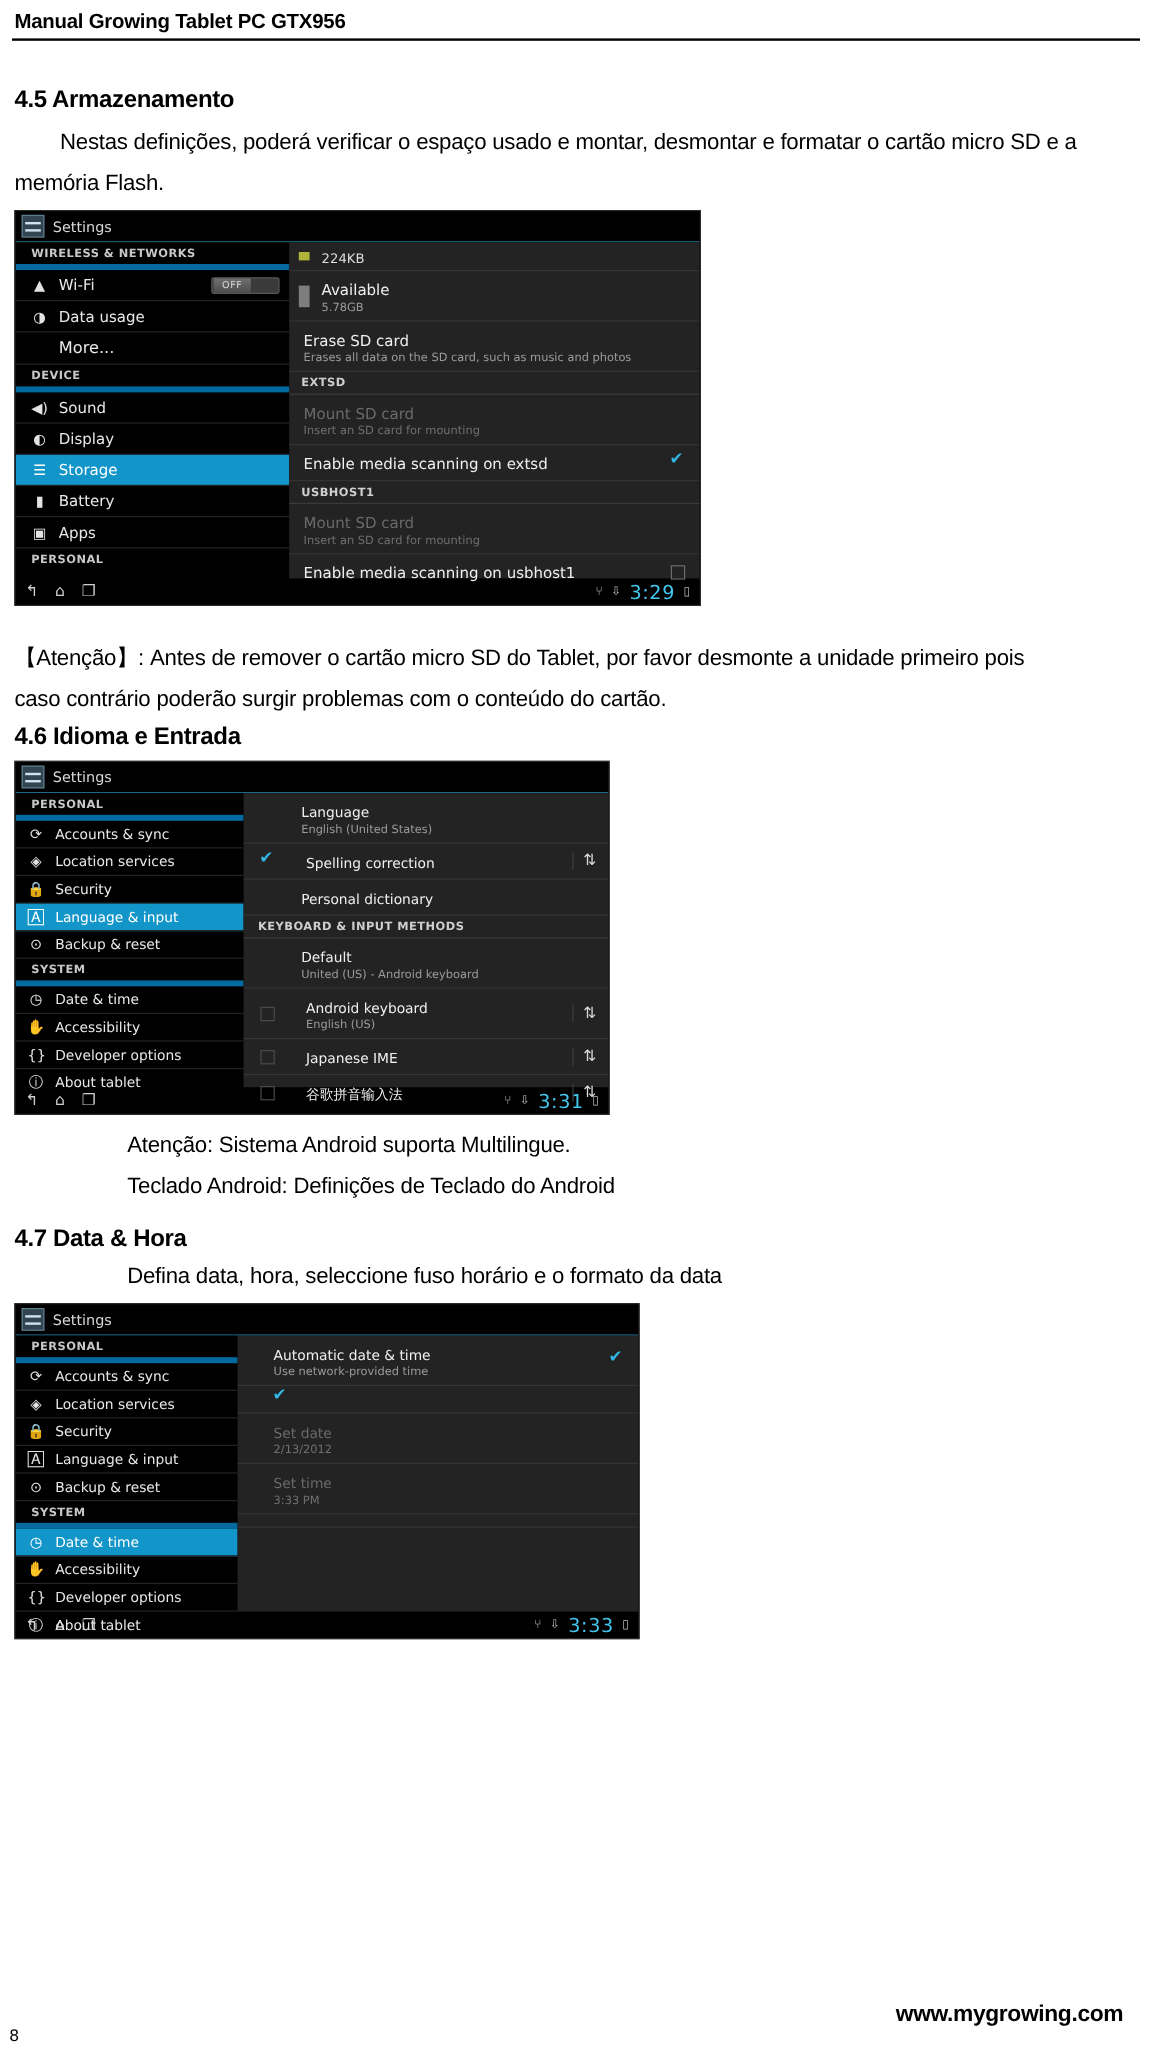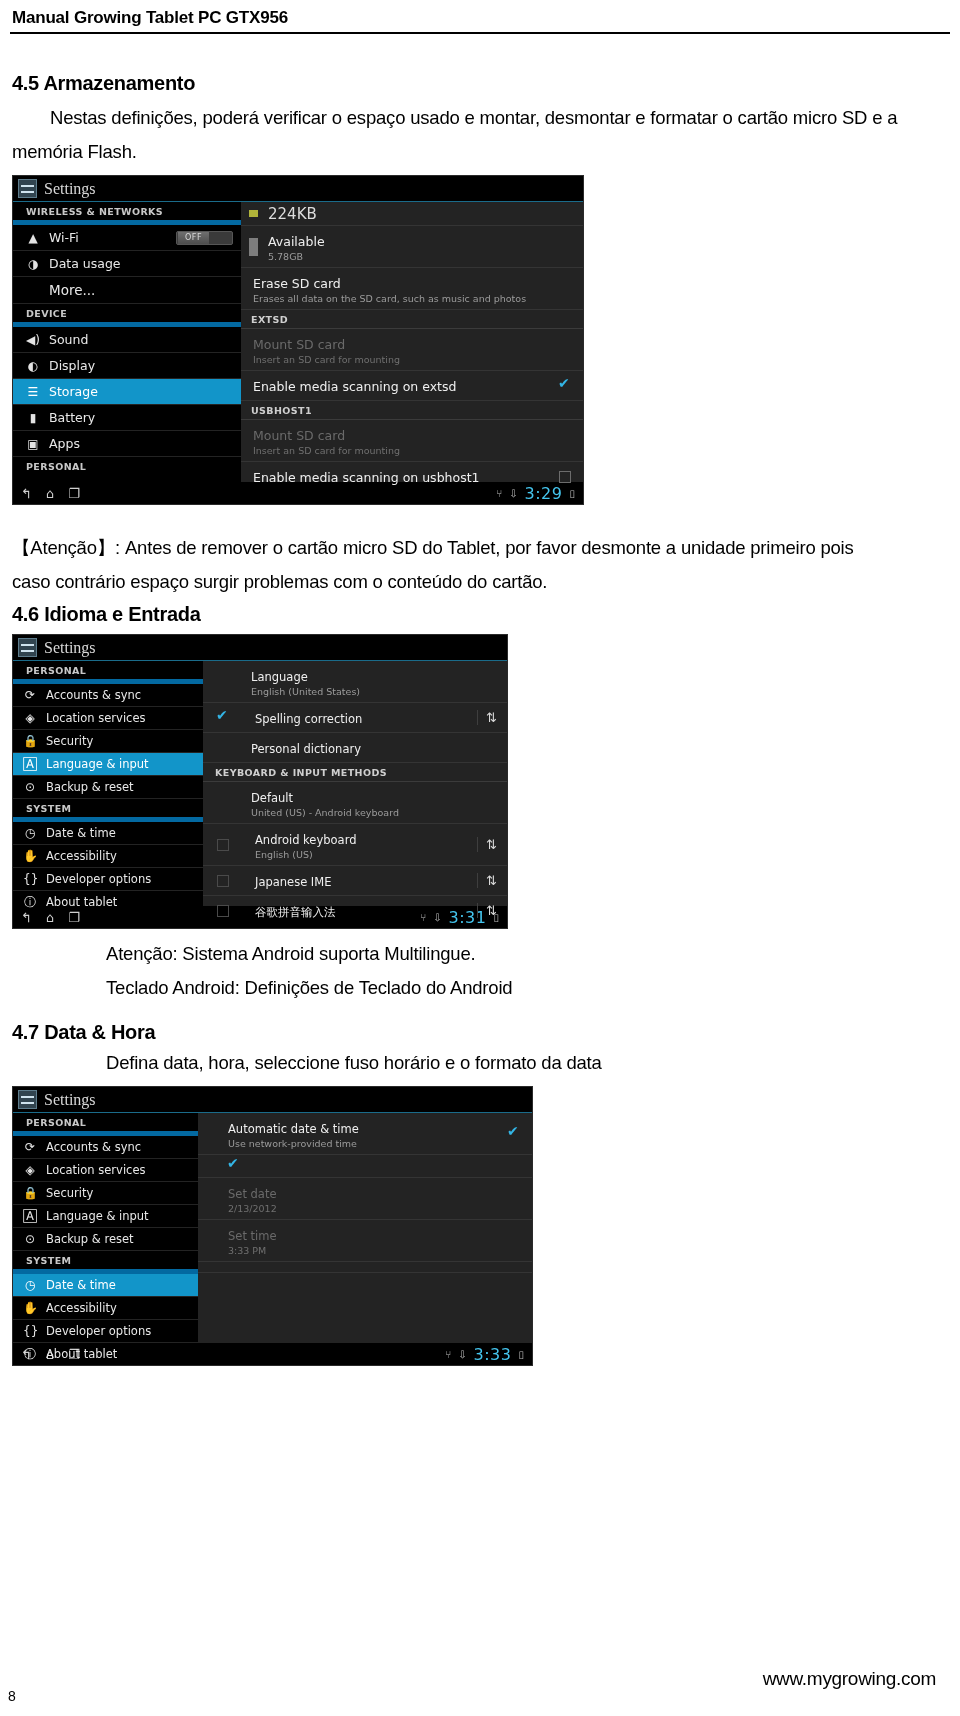--- a/index.html
+++ b/index.html
@@ -67,21 +67,21 @@
   }
   .settings-glyph::before, .settings-glyph::after {
     content: "";
     position: absolute;
     left: 2px; right: 2px;
     height: 2px;
     background: #cfe3ee;
   }
   .settings-glyph::before { top: 5px; }
   .settings-glyph::after { top: 11px; }
-  .titlebar .tb-label { font-size: 16px; color: #d8d8d8; font-family: Liberation Serif, serif; }
+  .titlebar .tb-label { font-size: 12px; color: #d8d8d8; }
 
   .shot .body { display: flex; }
   .shot .leftcol {
     background: #000;
     flex: 0 0 auto;
   }
   .shot .rightcol {
     background: #232323;
     flex: 1 1 auto;
     position: relative;
@@ -182,21 +182,21 @@
   .sysbar .navicons { display: flex; gap: 14px; align-items: center; color: #cfcfcf; font-size: 13px; }
   .sysbar .right { margin-left: auto; display: flex; align-items: center; gap: 7px; }
   .sysbar .clock { color: #45c6ef; font-size: 16px; letter-spacing: 0.5px; font-family:"DejaVu Sans", sans-serif; }
   .sysbar .tiny { font-size: 10px; color: #bdbdbd; }
 
   .footer-url {
     position: absolute;
     right: 24px;
     bottom: 26px;
     font-size: 19px;
-    font-weight: normal;
+    font-weight: bold;
     letter-spacing: -0.3px;
   }
   .pagenum {
     position: absolute;
     left: 8px;
     bottom: 12px;
     font-size: 14px;
   }
 </style>
 </head>
@@ -254,21 +254,21 @@
         </div>
         <div class="nav-row">
           <span class="ic">▣</span>
           <span>Apps</span>
         </div>
         <div class="grp" style="border-bottom:none">PERSONAL</div>
       </div>
       <div class="rightcol">
         <div class="item" style="padding-top:2px;padding-bottom:2px">
           <span class="barblock small"></span>
-          <span class="txtwrap"><span class="s" style="font-size:15px;color:#ddd">224KB</span></span>
+          <span class="txtwrap"><span class="s" style="font-size:11px;color:#ddd">224KB</span></span>
         </div>
         <div class="item">
           <span class="barblock"></span>
           <span class="txtwrap">
             <span class="t">Available</span>
             <span class="s" style="display:block">5.78GB</span>
           </span>
         </div>
         <div class="item" style="padding-left:12px">
           <span class="txtwrap">
@@ -309,21 +309,21 @@
       <span class="right">
         <span class="tiny">⑂</span>
         <span class="tiny">⇩</span>
         <span class="clock">3:29</span>
         <span class="tiny">▯</span>
       </span>
     </div>
   </div>
 
   <div class="body-text" style="margin-top:26px;padding-left:2px">【Atenção】: Antes de remover o cartão micro SD do Tablet, por favor desmonte a unidade primeiro pois</div>
-  <div class="body-text" style="padding-left:2px">caso contrário espaço surgir problemas com o conteúdo do cartão.</div>
+  <div class="body-text" style="padding-left:2px">caso contrário poderão surgir problemas com o conteúdo do cartão.</div>
 
   <div class="h2" style="margin-top:4px">4.6 Idioma e Entrada</div>
 
   <div class="shot" style="width:496px;margin:8px 0 0 2px;">
     <div class="titlebar">
       <span class="settings-glyph"></span>
       <span class="tb-label">Settings</span>
     </div>
     <div class="body" style="height:245px">
       <div class="leftcol" style="width:190px">

